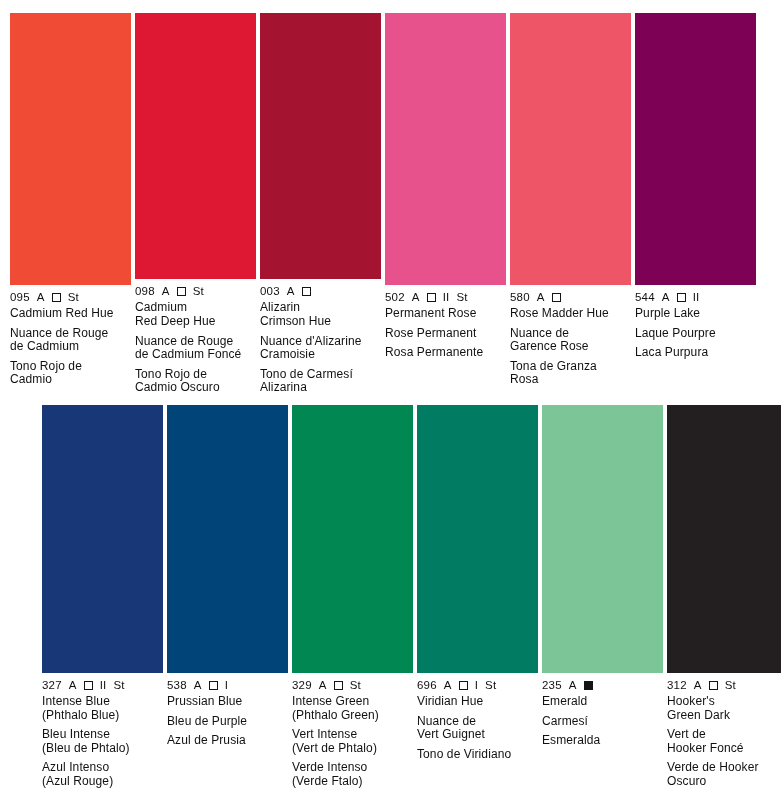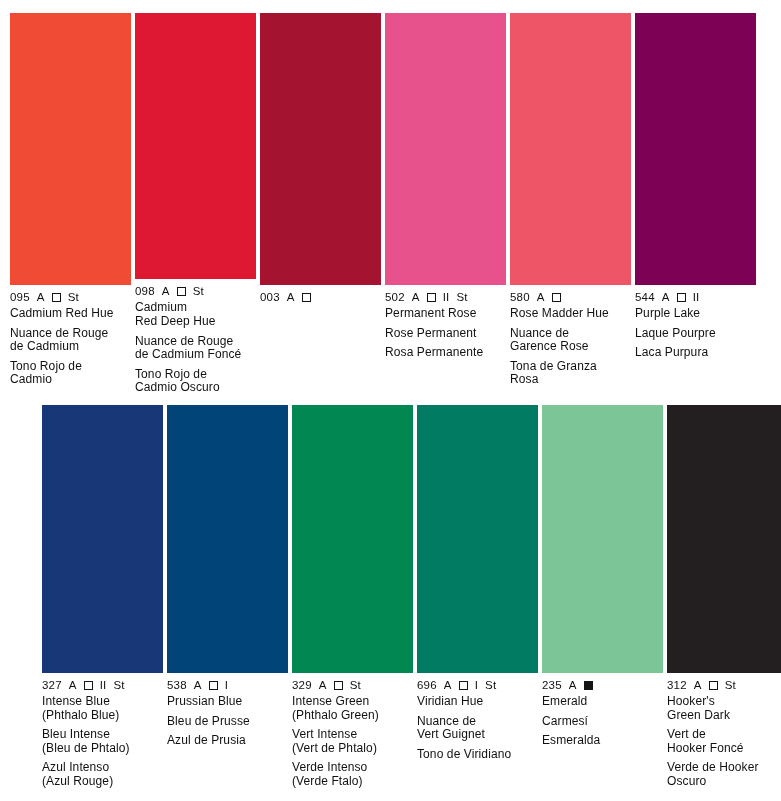--- a/index.html
+++ b/index.html
@@ -137,20 +137,28 @@
         </div>
       </div>
       <div class="cell">
         <div class="swatch" style="background-color: rgb(164, 19, 48);"></div>
         <div class="meta">
           <div class="code-line">
             <span class="code-num">003</span>
             <span class="code-a">A</span>
             <span class="marker"></span>
           </div>
+          <div class="names">
+            <div class="name-block">Alizarin
+Crimson Hue</div>
+            <div class="name-block">Nuance d'Alizarine
+Cramoisie</div>
+            <div class="name-block">Tono de Carmesí
+Alizarina</div>
+          </div>
         </div>
       </div>
       <div class="cell">
         <div class="swatch" style="background-color: rgb(232, 82, 140);"></div>
         <div class="meta">
           <div class="code-line">
             <span class="code-num">502</span>
             <span class="code-a">A</span>
             <span class="marker"></span>
             <span class="code-perm">II</span>
@@ -222,21 +230,21 @@
         <div class="swatch" style="background-color: rgb(0, 68, 120);"></div>
         <div class="meta">
           <div class="code-line">
             <span class="code-num">538</span>
             <span class="code-a">A</span>
             <span class="marker"></span>
             <span class="code-perm">I</span>
           </div>
           <div class="names">
             <div class="name-block">Prussian Blue</div>
-            <div class="name-block">Bleu de Prusse</div>
+            <div class="name-block">Bleu de Purple</div>
             <div class="name-block">Azul de Prusia</div>
           </div>
         </div>
       </div>
       <div class="cell">
         <div class="swatch" style="background-color: rgb(1, 135, 81);"></div>
         <div class="meta">
           <div class="code-line">
             <span class="code-num">329</span>
             <span class="code-a">A</span>

